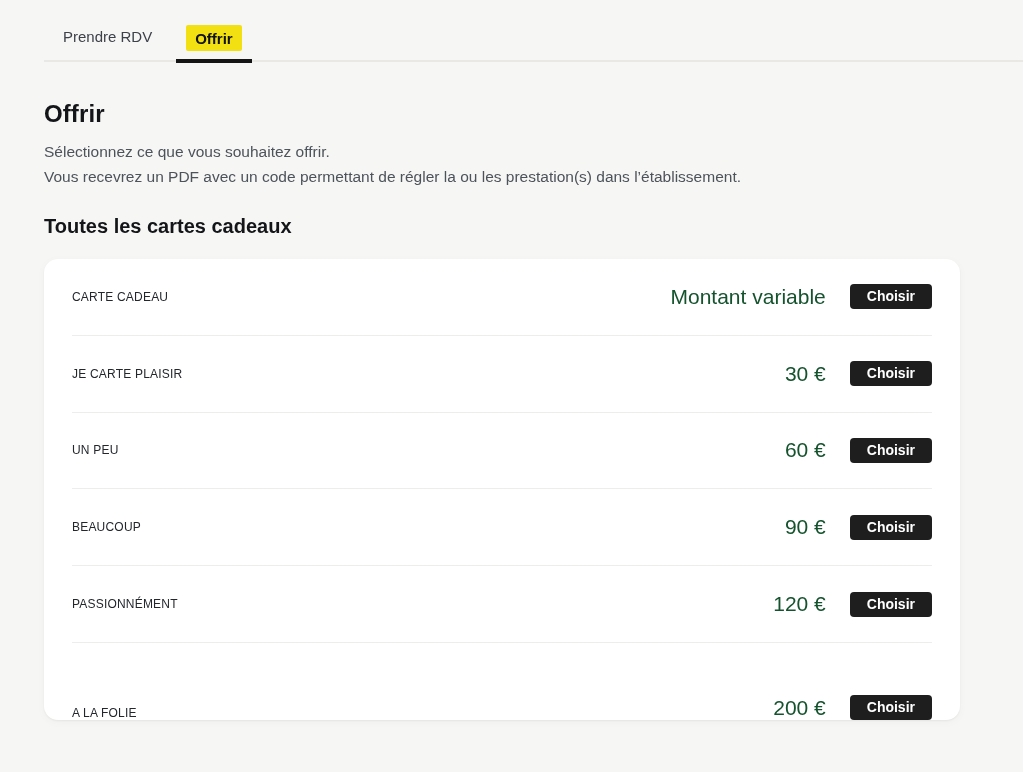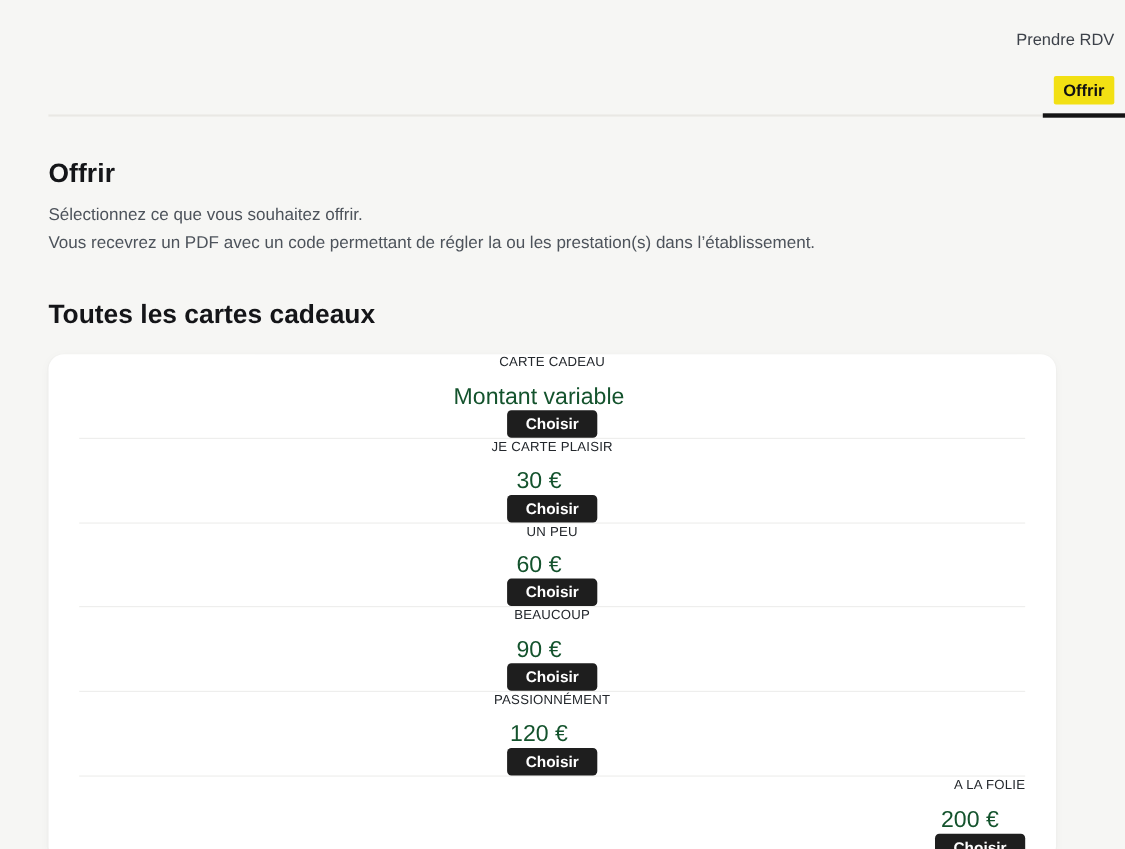--- a/index.html
+++ b/index.html
@@ -3,21 +3,21 @@
 <meta charset="utf-8">
 <style>
   :root {
     --yellow: #f2e013;
     --btn-black: #1e1e1e;
     --page-bg: #f6f6f4;
     --card-bg: #ffffff;
     --dark-text: #1b1e22;
     --gray-text: #4d535b;
   }
-  * { box-sizing: border-box; margin: 0; padding: 0; flex-direction: column; }
+  * { box-sizing: border-box; margin: 0; padding: 0; }
   html, body {
     width: 1023px; height: 772px;
     background: var(--page-bg);
     font-family: "Liberation Sans", sans-serif;
     color: var(--dark-text);
     overflow: hidden;
   }
 
   
   .tabbar {
@@ -58,22 +58,22 @@
     color: #141518;
     letter-spacing: 0.1px;
   }
   .page-desc {
     margin-top: 11px;
     font-size: 15.5px;
     line-height: 25px;
     color: var(--gray-text);
   }
   .section-title {
-    margin-top: 40px;
-    font-size: 24px;
+    margin-top: 26px;
+    font-size: 20px;
     font-weight: 700;
     color: #141518;
   }
 
   
   .card {
     margin-top: 21px;
     width: 916px;
     background: var(--card-bg);
     border-radius: 14px;

